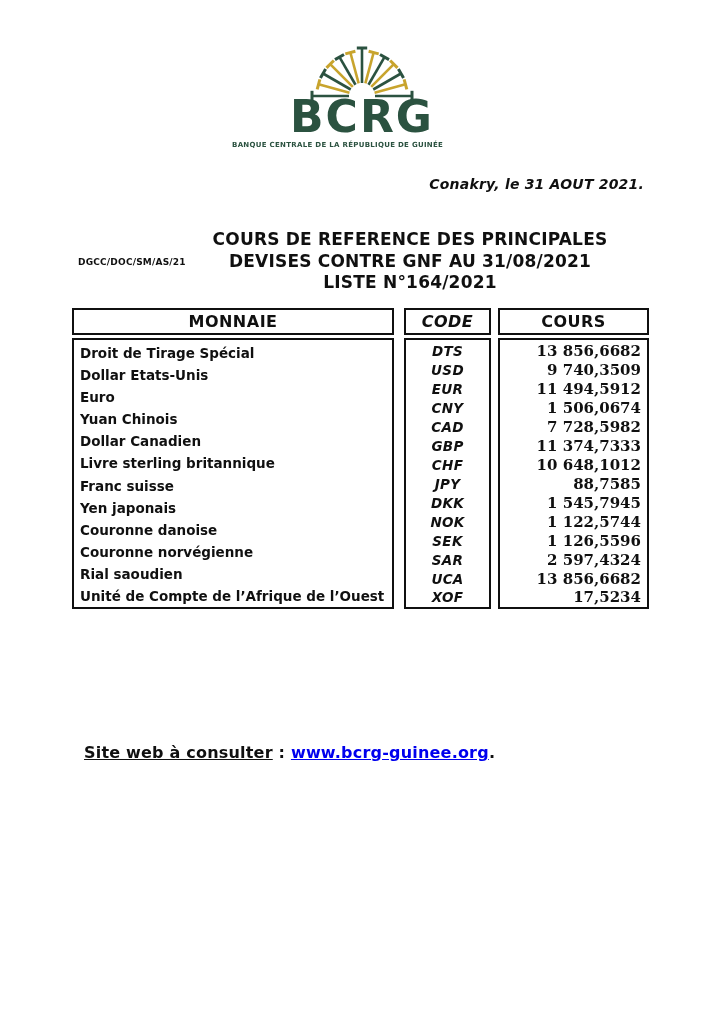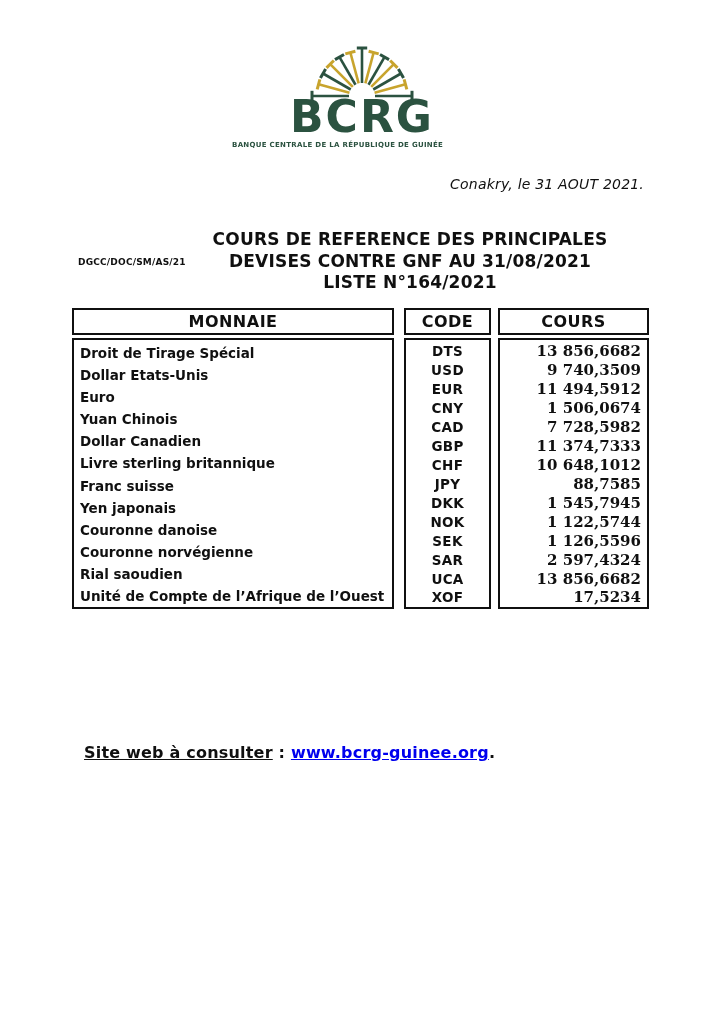--- a/index.html
+++ b/index.html
@@ -32,41 +32,41 @@
   .logo-caption{
     position:absolute;left:232px;top:141px;width:260px;
     text-align:left;
     font-size:7px;font-weight:bold;letter-spacing:0.3px;
     color:var(--green);
     white-space:nowrap;
   }
   
   .date-line{
     position:absolute;top:176px;right:80px;
-    font-size:14px;font-weight:normal;font-style:italic;
+    font-size:14px;font-weight:bold;font-style:italic;
     letter-spacing:0.2px;
     text-align:right;
   }
   .doc-reference{
     position:absolute;left:78px;top:257px;
     font-size:9px;font-weight:bold;letter-spacing:0.2px;
   }
   .doc-title{
     position:absolute;left:110px;top:229px;width:600px;
     text-align:center;
     font-size:17px;font-weight:bold;line-height:21.5px;
     letter-spacing:0.2px;
   }
   
   .rates-table{
     position:absolute;left:72px;top:308px;width:580px;
   }
   .tbl-row{display:flex;align-items:stretch;}
   .col-monnaie{width:322px;}
-  .col-code{width:87px;margin-left:10px;}
+  .col-code{width:87px;margin-left:10px;font-style:italic;}
   .col-cours{width:151px;margin-left:7px;}
   .hdr-box{
     border:2px solid var(--ink);
     height:27px;
     display:flex;align-items:center;justify-content:center;
     font-size:16px;font-weight:bold;letter-spacing:0.5px;
   }
   .body-row{margin-top:3px;}
   .body-box{
     border:2px solid var(--ink);

